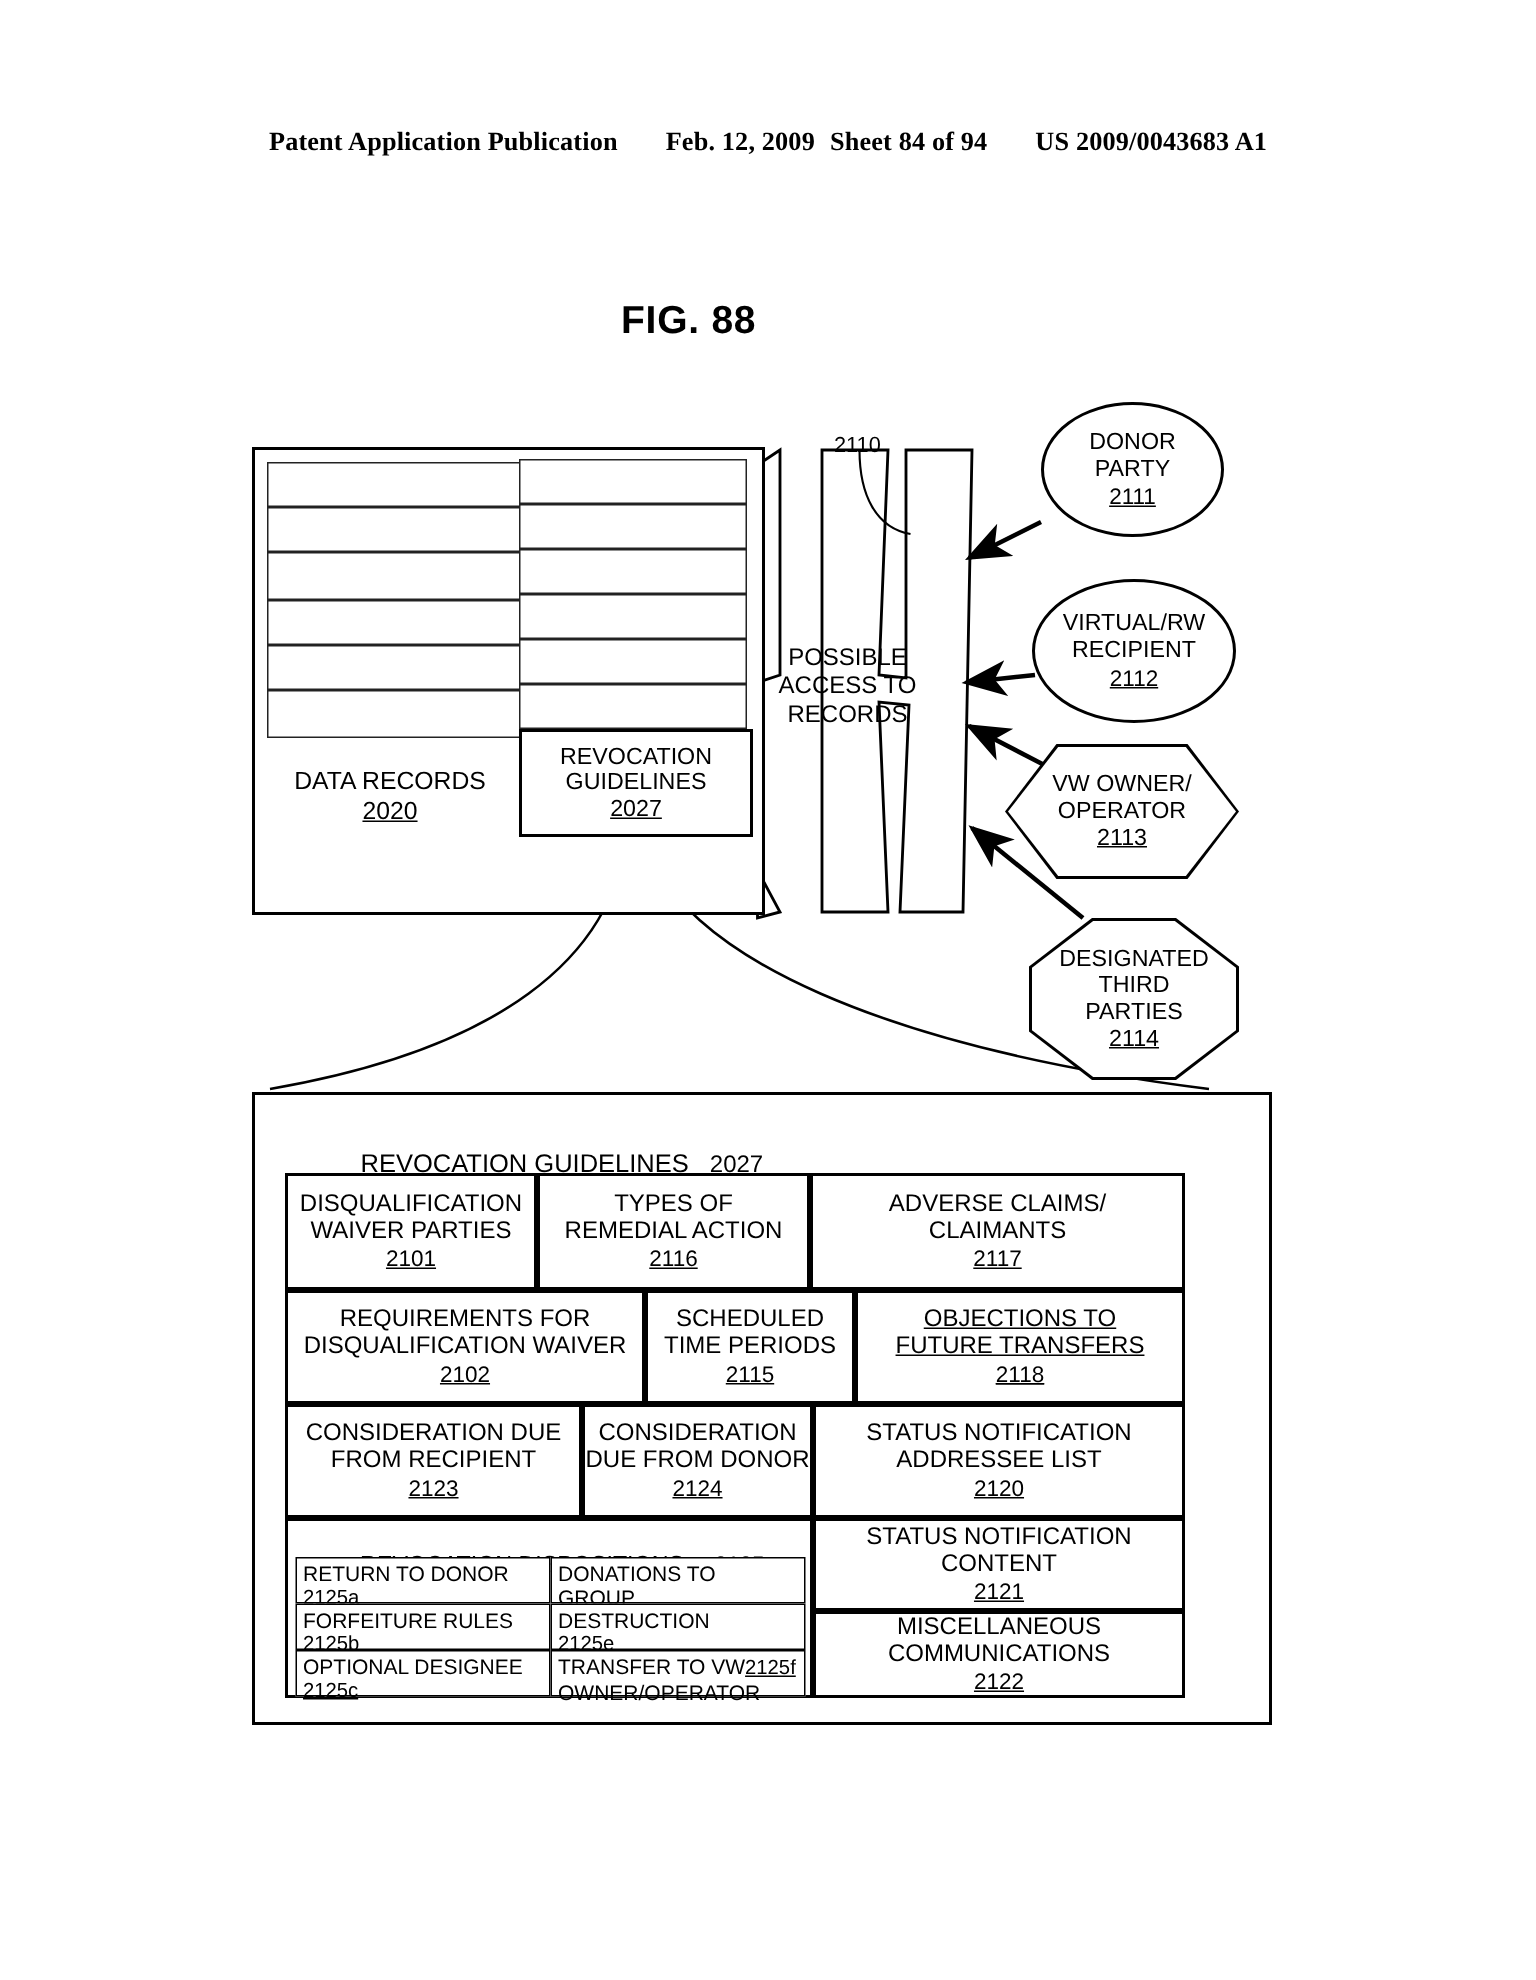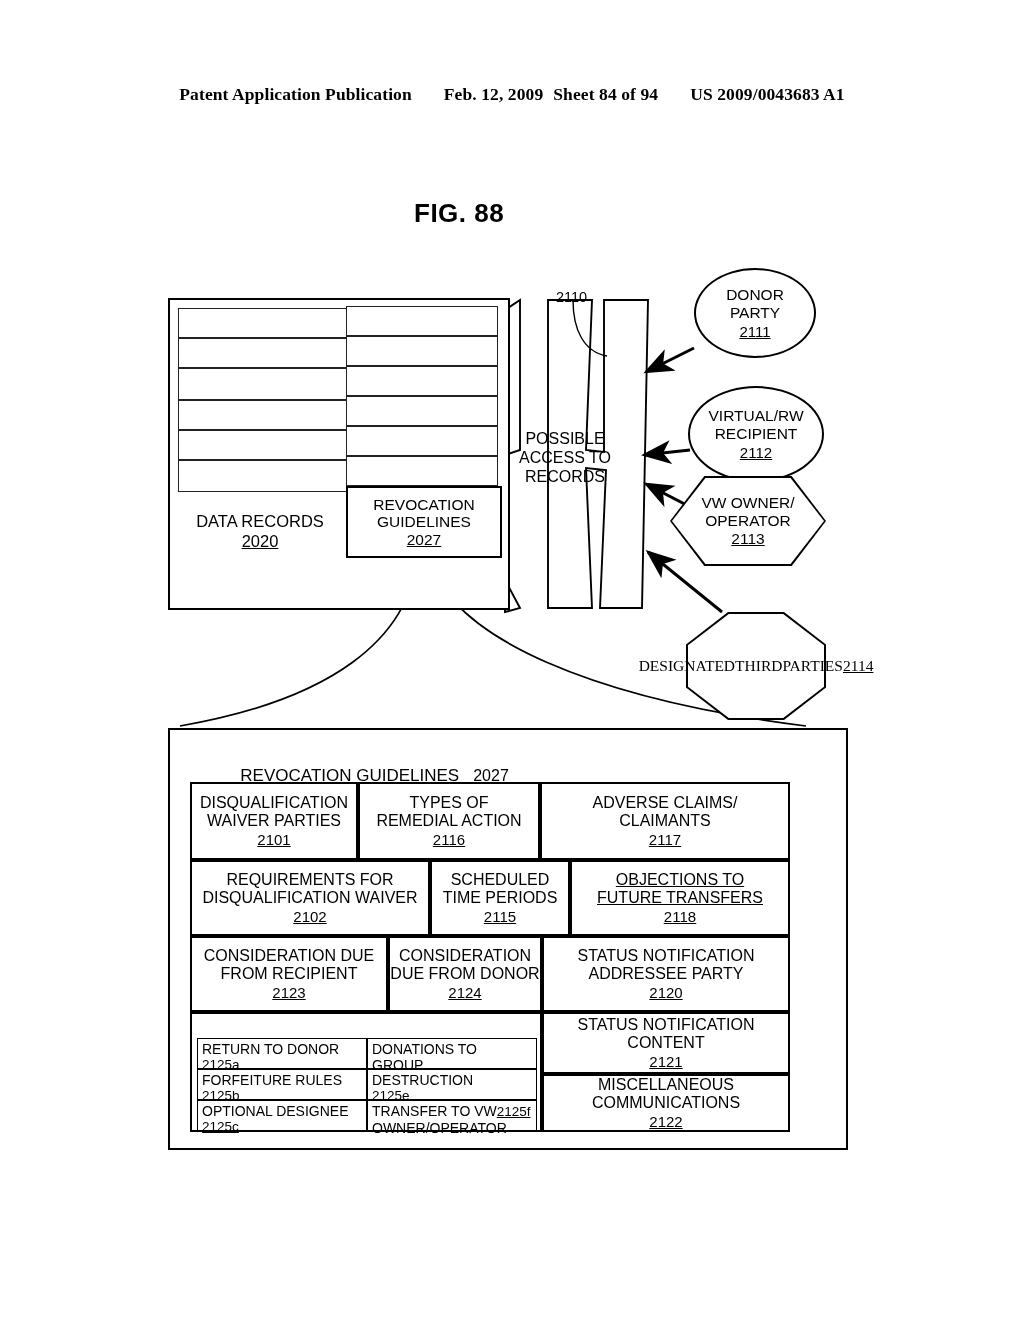--- a/index.html
+++ b/index.html
@@ -66,21 +66,21 @@
   .node{
     position:absolute;
     display:flex;flex-direction:column;justify-content:center;align-items:center;
     font-size:15.5px;line-height:1.15;text-align:center;
     box-sizing:border-box;background:#fff;
   }
   .node .ref{font-size:15px;margin-top:1px;}
   .ellipse{border:2.2px solid #000;border-radius:50%;}
   .n-donor{left:694px;top:268px;width:122px;height:90px;}
   .n-recip{left:688px;top:386px;width:136px;height:96px;}
-  .hex-wrap{position:absolute;left:670px;top:476px;width:156px;height:90px;}
+  .hex-wrap{position:absolute;left:670px;top:496px;width:156px;height:90px;}
   .hex-wrap .hexagon-outer{
     position:absolute;inset:0;background:#000;
     clip-path:polygon(22% 0,78% 0,100% 50%,78% 100%,22% 100%,0 50%);
   }
   .hex-wrap .hexagon-inner{
     position:absolute;inset:2px;background:#fff;
     clip-path:polygon(22% 0,78% 0,100% 50%,78% 100%,22% 100%,0 50%);
   }
   .hex-wrap .hex-text{
     position:absolute;inset:0;display:flex;flex-direction:column;
@@ -91,23 +91,23 @@
   .oct-wrap{position:absolute;left:686px;top:612px;width:140px;height:108px;}
   .oct-wrap .oct-outer{
     position:absolute;inset:0;background:#000;
     clip-path:polygon(30% 0,70% 0,100% 30%,100% 70%,70% 100%,30% 100%,0 70%,0 30%);
   }
   .oct-wrap .oct-inner{
     position:absolute;inset:2px;background:#fff;
     clip-path:polygon(30% 0,70% 0,100% 30%,100% 70%,70% 100%,30% 100%,0 70%,0 30%);
   }
   .oct-wrap .oct-text{
-    position:absolute;inset:0;display:flex;flex-direction:row;
+    position:absolute;inset:0;display:flex;flex-direction:column;
     justify-content:center;align-items:center;
-    font-size:15.5px;line-height:1.14;text-align:left;font-family:Liberation Serif, serif;
+    font-size:15.5px;line-height:1.14;text-align:left;
   }
 
   
   .wires{position:absolute;left:0;top:0;width:1024px;height:1320px;pointer-events:none;}
 
   
   .rg-container{
     position:absolute;left:168px;top:728px;width:680px;height:422px;
     border:2.4px solid #000;background:#fff;box-sizing:border-box;
   }
@@ -322,21 +322,21 @@
         <span>FROM RECIPIENT</span>
         <span class="ref">2123</span>
       </div>
       <div class="cell c-2124">
         <span>CONSIDERATION</span>
         <span>DUE FROM DONOR</span>
         <span class="ref">2124</span>
       </div>
       <div class="cell c-2120">
         <span>STATUS NOTIFICATION</span>
-        <span>ADDRESSEE PARTY</span>
+        <span>ADDRESSEE LIST</span>
         <span class="ref">2120</span>
       </div>
 
       <div class="cell c-disp">
         <div class="disp-title">
           <span>REVOCATION DISPOSITIONS:</span><span class="ref-inline">2125</span>
         </div>
         <div class="subgrid">
           <div class="subcell sc-a">
             <span>RETURN TO DONOR</span>

